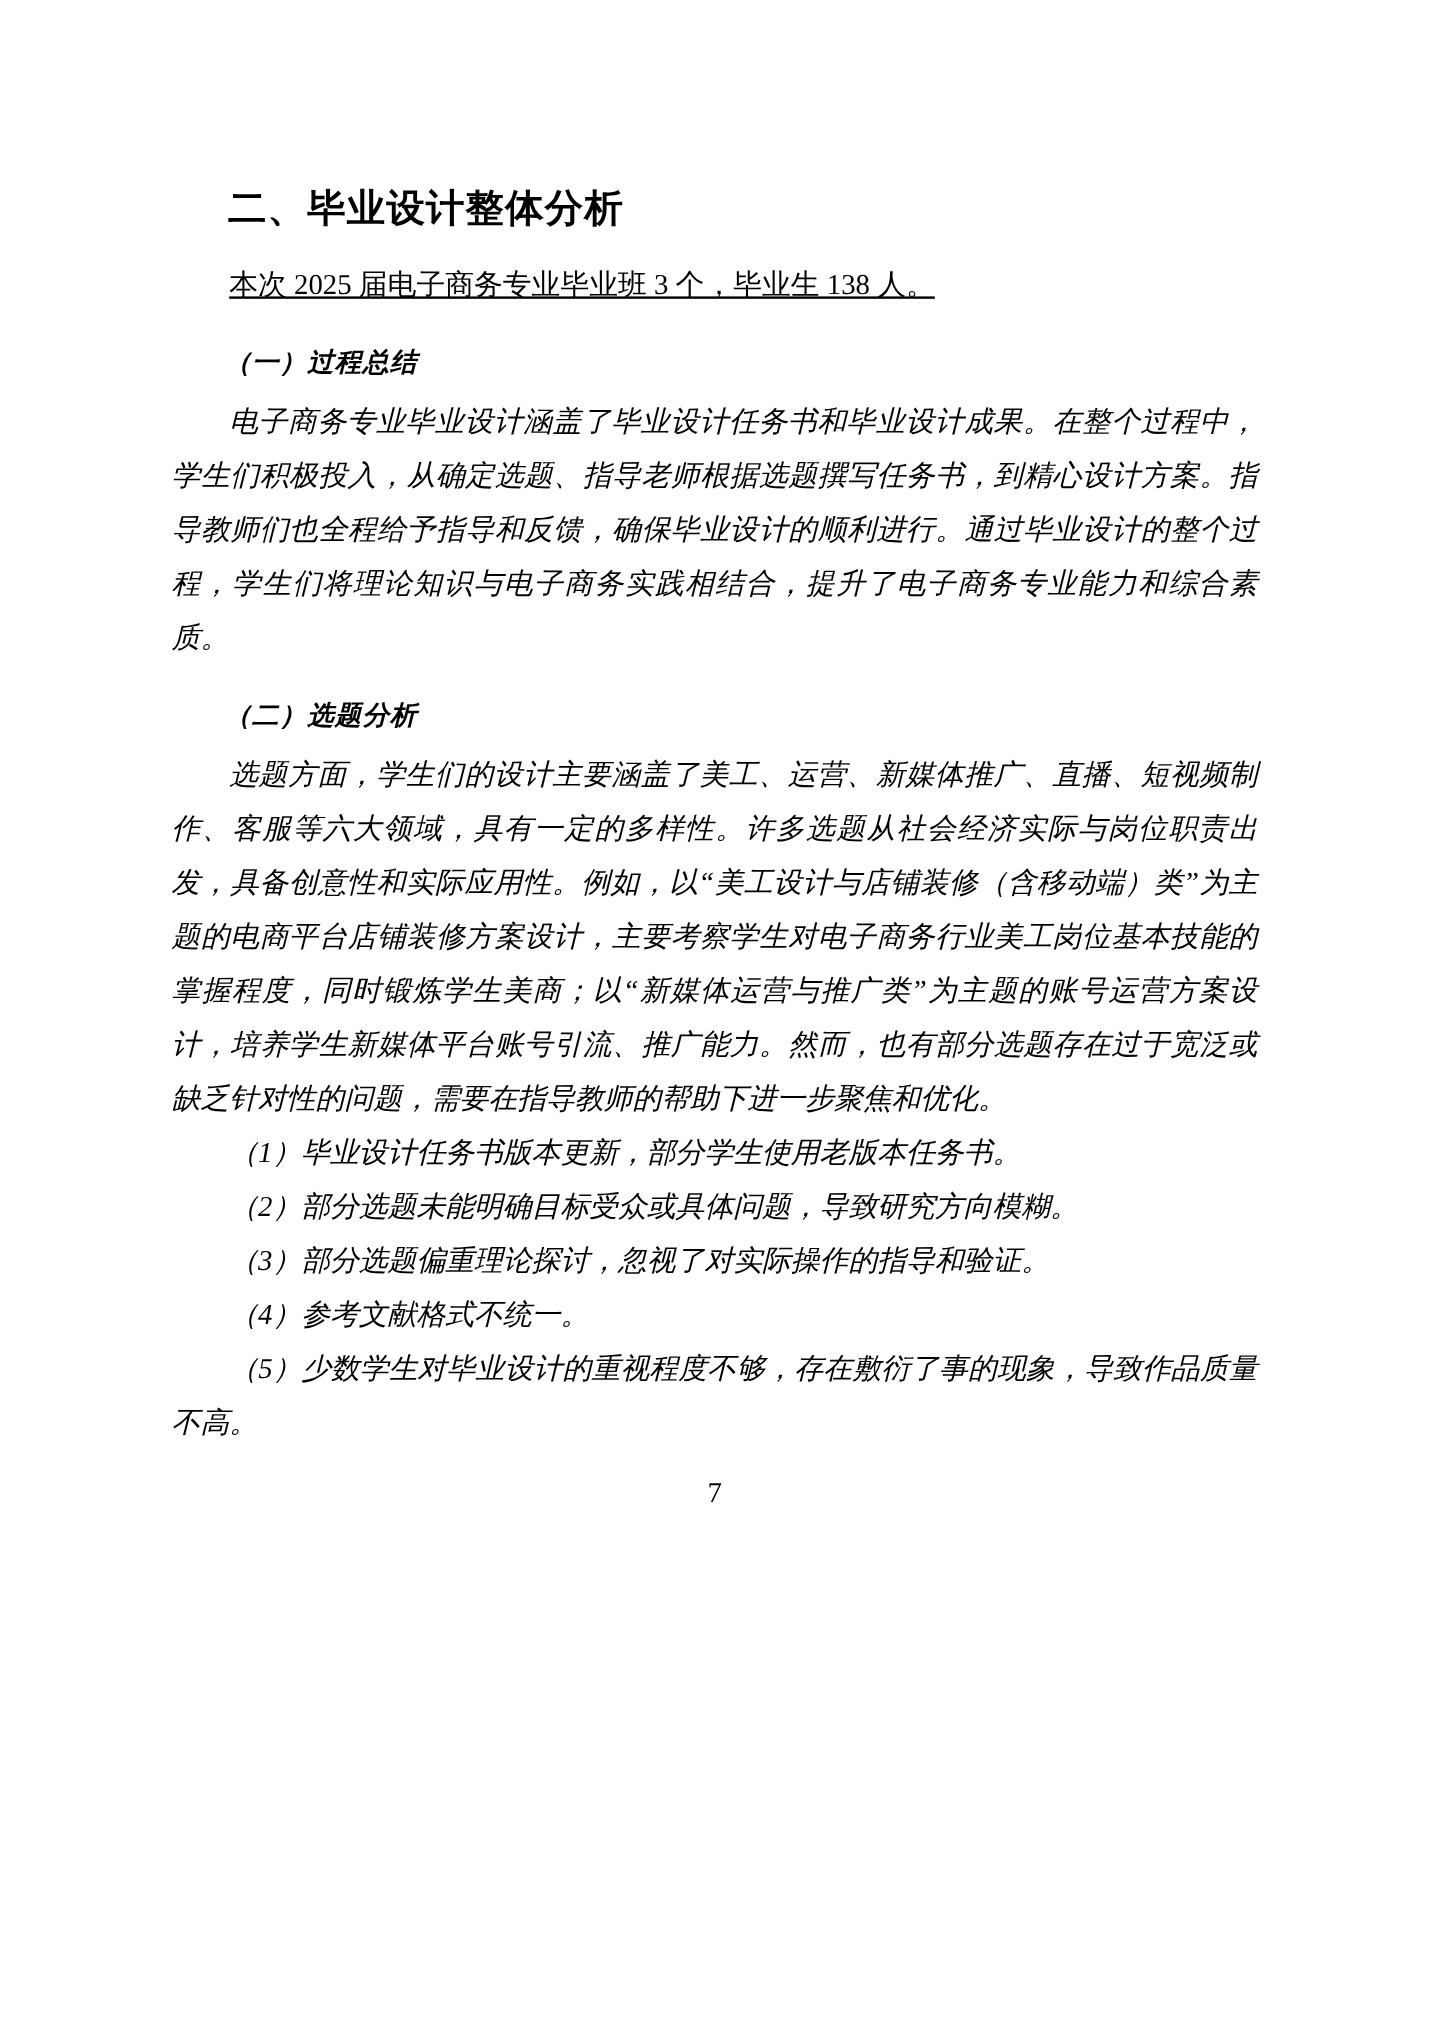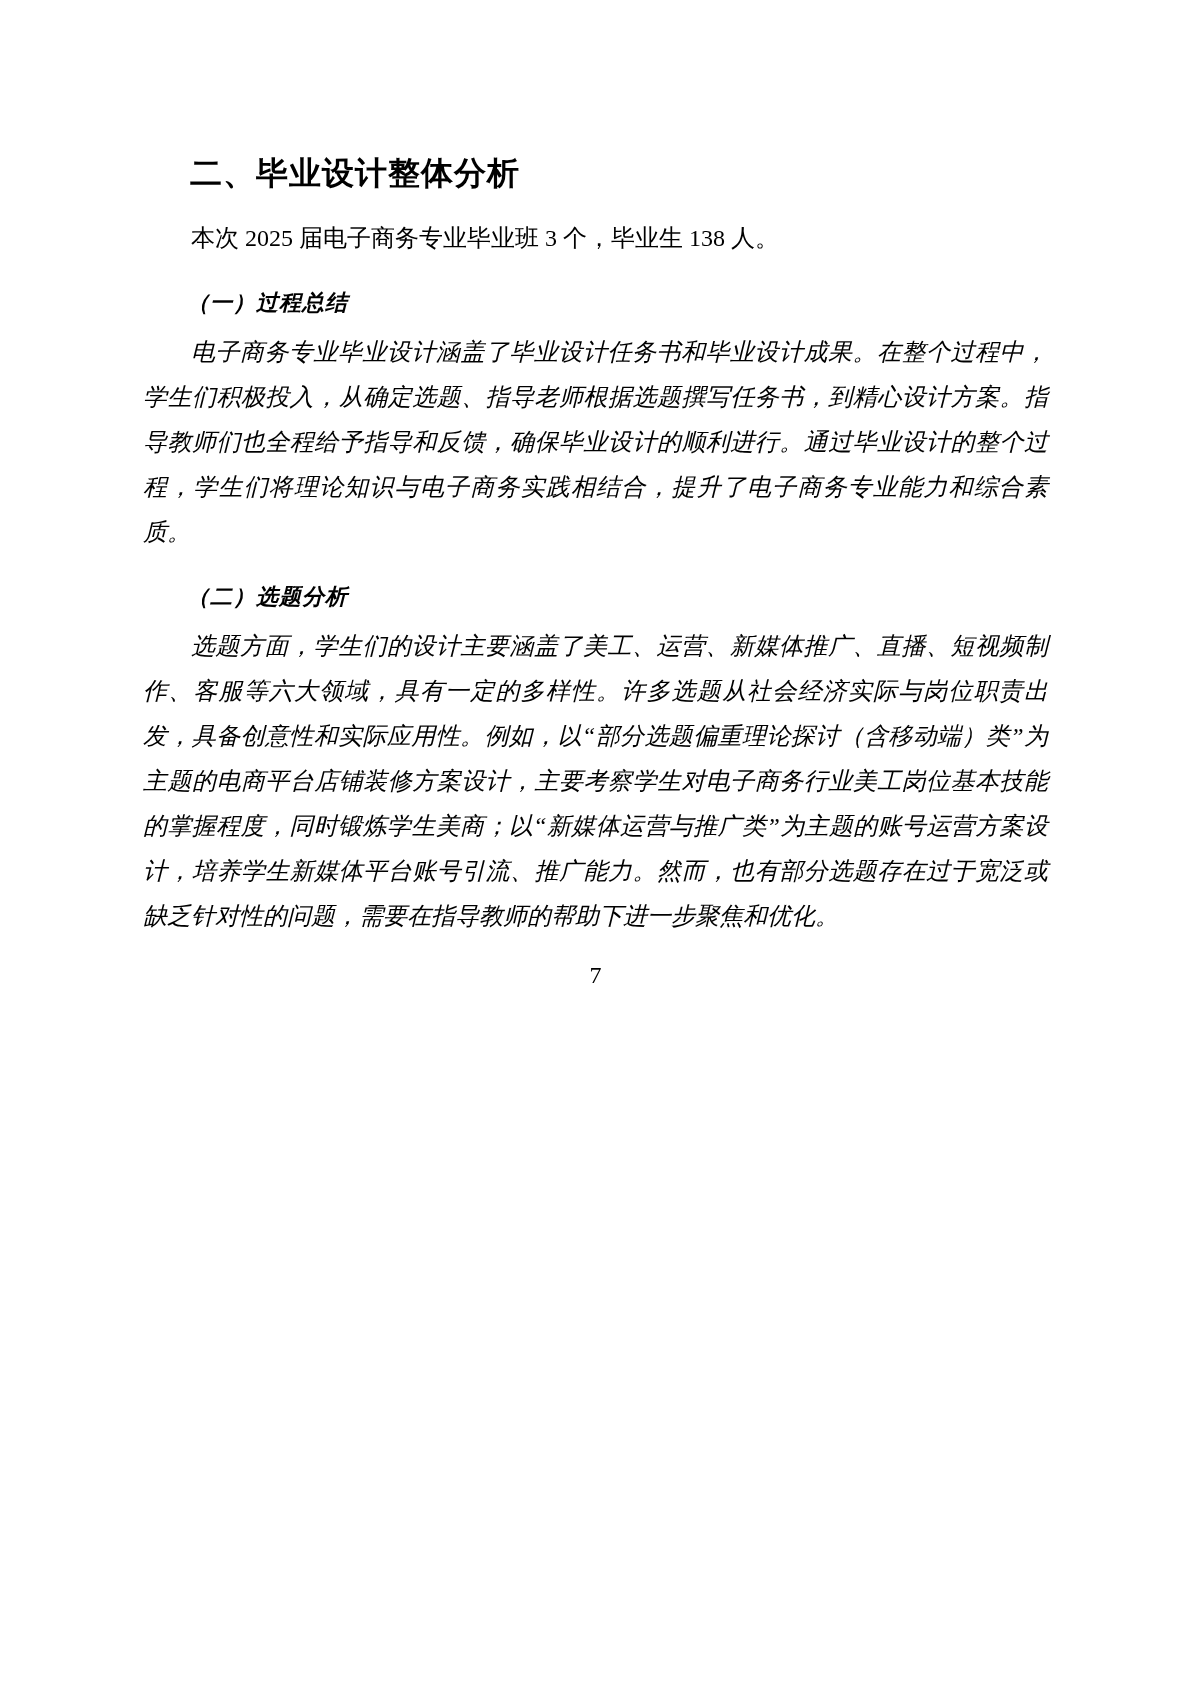--- a/index.html
+++ b/index.html
@@ -45,20 +45,21 @@
     text-indent: 2em;
     text-align: justify;
     text-align-last: left;
     font-style: italic;
   }
   p.intro-para {
     margin: 21px 0 0 0;
     font-size: 24px;
     line-height: 45px;
     text-indent: 2em;
+    text-decoration: underline;
   }
   .issue-list p.body-para {
     text-align: justify;
     text-align-last: left;
   }
   .page-number {
     margin-top: 14px;
     text-align: center;
     font-size: 24px;
     line-height: 45px;
@@ -70,20 +71,27 @@
 <div class="page">
 
   <h1 class="doc-heading">二、毕业设计整体分析</h1>
 
   <p class="intro-para">本次 2025 届电子商务专业毕业班 3 个，毕业生 138 人。</p>
 
   <h2 class="sub-heading">（一）过程总结</h2>
   <p class="body-para">电子商务专业毕业设计涵盖了毕业设计任务书和毕业设计成果。在整个过程中，学生们积极投入，从确定选题、指导老师根据选题撰写任务书，到精心设计方案。指导教师们也全程给予指导和反馈，确保毕业设计的顺利进行。通过毕业设计的整个过程，学生们将理论知识与电子商务实践相结合，提升了电子商务专业能力和综合素质。</p>
 
   <h2 class="sub-heading">（二）选题分析</h2>
-  <p class="body-para">选题方面，学生们的设计主要涵盖了美工、运营、新媒体推广、直播、短视频制作、客服等六大领域，具有一定的多样性。许多选题从社会经济实际与岗位职责出发，具备创意性和实际应用性。例如，以“部分选题偏重理论探讨（含移动端）类”为主题的电商平台店铺装修方案设计，主要考察学生对电子商务行业美工岗位基本技能的掌握程度，同时锻炼学生美商；以“新媒体运营与推广类”为主题的账号运营方案设计，培养学生新媒体平台账号引流、推广能力。然而，也有部分选题存在过于宽泛或缺乏针对性的问题，需要在指导教师的帮助下进一步聚焦和优化。</p>
+  <p class="body-para">选题方面，学生们的设计主要涵盖了美工、运营、新媒体推广、直播、短视频制作、客服等六大领域，具有一定的多样性。许多选题从社会经济实际与岗位职责出发，具备创意性和实际应用性。例如，以“美工设计与店铺装修（含移动端）类”为主题的电商平台店铺装修方案设计，主要考察学生对电子商务行业美工岗位基本技能的掌握程度，同时锻炼学生美商；以“新媒体运营与推广类”为主题的账号运营方案设计，培养学生新媒体平台账号引流、推广能力。然而，也有部分选题存在过于宽泛或缺乏针对性的问题，需要在指导教师的帮助下进一步聚焦和优化。</p>
 
 
 
+  <div class="issue-list">
+    <p class="body-para">（1）毕业设计任务书版本更新，部分学生使用老版本任务书。</p>
+    <p class="body-para">（2）部分选题未能明确目标受众或具体问题，导致研究方向模糊。</p>
+    <p class="body-para">（3）部分选题偏重理论探讨，忽视了对实际操作的指导和验证。</p>
+    <p class="body-para">（4）参考文献格式不统一。</p>
+    <p class="body-para">（5）少数学生对毕业设计的重视程度不够，存在敷衍了事的现象，导致作品质量不高。</p>
+  </div>
 
   <div class="page-number">7</div>
 
 </div>
 
 </body></html>

